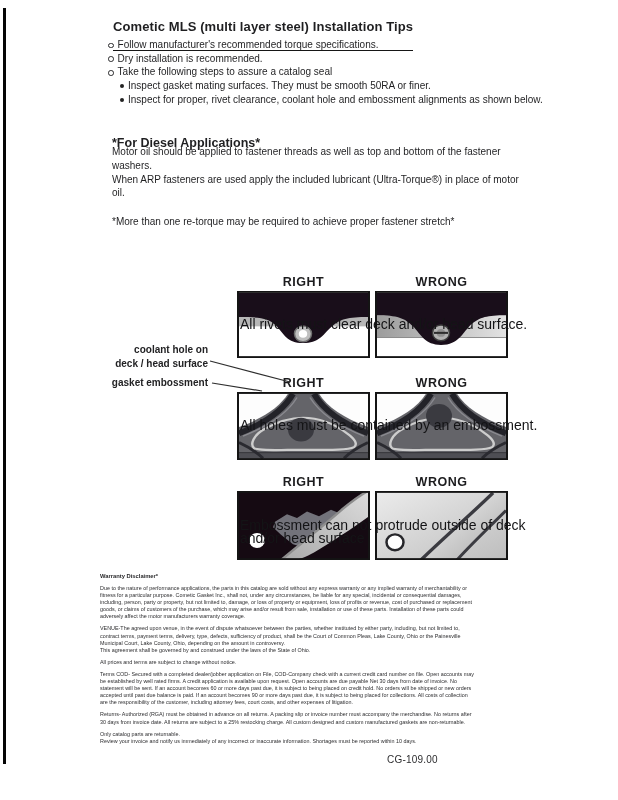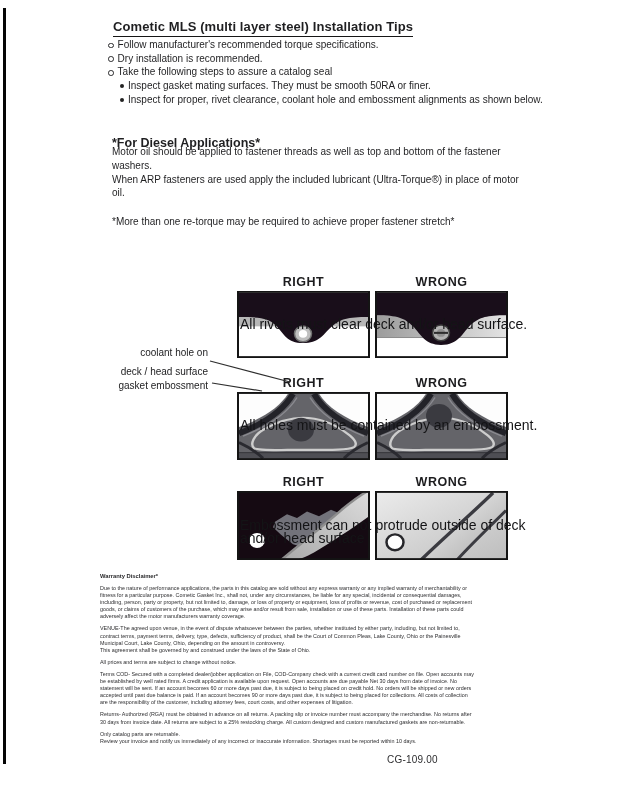--- a/index.html
+++ b/index.html
@@ -4,41 +4,41 @@
 <style>
   html,body{margin:0;padding:0;background:#888;}
   .page{
     position:relative;width:618px;height:800px;background:#ffffff;
     font-family:"Liberation Sans",sans-serif;color:#1f1f21;overflow:hidden;
     margin:0 auto;
   }
   .scan-line{position:absolute;left:3px;top:8px;width:3px;height:756px;background:#050505;}
   .title{
     position:absolute;left:113px;top:19px;font-size:13px;font-weight:bold;
-    border-bottom:1.6px solid #161616;padding-bottom:2px;letter-spacing:.1px;white-space:nowrap;
+    border-bottom:1.6px solid #161616;padding-bottom:16px;letter-spacing:.1px;white-space:nowrap;
   }
   .tips{position:absolute;left:108px;top:38px;font-size:10px;line-height:13.7px;}
   .tip-row{display:flex;align-items:flex-start;}
   .tip-row.sub{margin-left:12px;}
   .b-circle{flex:0 0 auto;width:3.6px;height:3.6px;border:1px solid #2a2a2c;border-radius:50%;margin:4.6px 4px 0 0;}
   .b-dot{flex:0 0 auto;width:4px;height:4px;background:#222;border-radius:50%;margin:4.8px 4px 0 0;}
   .diesel-h{position:absolute;left:112px;top:136px;font-size:12.5px;font-weight:bold;}
   .para{position:absolute;left:112px;width:420px;font-size:10px;line-height:13.8px;white-space:pre-line;}
   .p1{top:145px;} .p2{top:170px;} .p3{top:215px;}
   .fig{position:absolute;left:237px;width:271px;margin-top:44px;}
   .fig-labels{display:flex;width:271px;font-size:12.5px;font-weight:bold;letter-spacing:.5px;color:#1c1c1e;}
   .fig-labels span{width:133px;text-align:center;}
   .fig-labels span + span{margin-left:5px;}
   .fig-boxes{display:flex;margin-top:2px;}
   .fig-boxes svg{display:block;}
   .fig-boxes svg + svg{margin-left:5px;}
   .f1{top:231px;} .f2{top:332px;} .f3{top:431px;}
   .caption{position:absolute;left:240px;font-size:14px;font-weight:normal;color:#141416;white-space:pre-line;line-height:12.5px;}
   .cap1{top:318px;} .cap2{top:419px;} .cap3{top:519px;}
-  .fig2-label{position:absolute;left:100px;width:108px;text-align:right;font-size:10px;line-height:19px;white-space:pre-line;color:#232325;}
+  .fig2-label{position:absolute;left:100px;width:108px;text-align:right;font-size:10px;line-height:14px;white-space:pre-line;color:#232325;font-weight:bold;}
   .lbl-coolant{top:343px;} .lbl-emboss{top:376px;}
   .leader-svg{position:absolute;left:100px;top:340px;z-index:5;pointer-events:none;}
   .warranty-h{position:absolute;left:100px;top:573px;font-size:5.8px;font-weight:bold;color:#2a2a2c;}
   .warranty{position:absolute;left:100px;top:585px;width:432px;font-size:5.4px;line-height:7.1px;color:#2e2e30;}
   .warranty div{white-space:pre-line;margin-bottom:5px;}
   .page-num{position:absolute;left:387px;top:754px;font-size:10px;color:#2d2d2f;letter-spacing:.2px;}
 </style>
 </head>
 <body>
 

